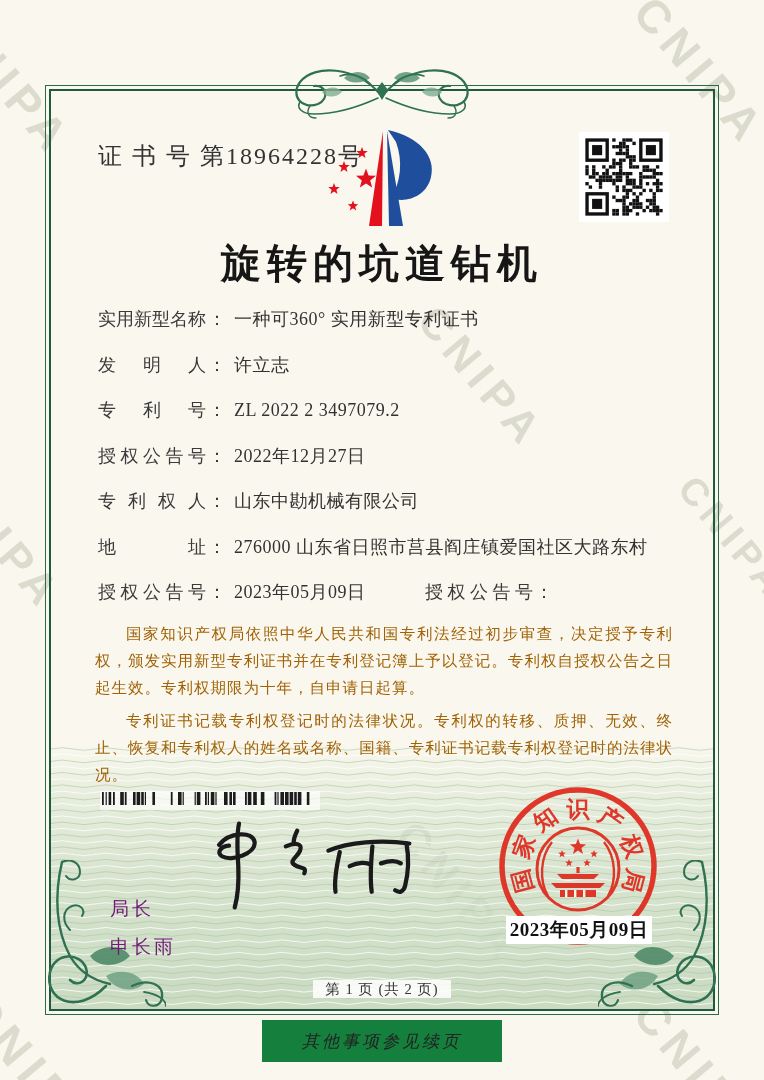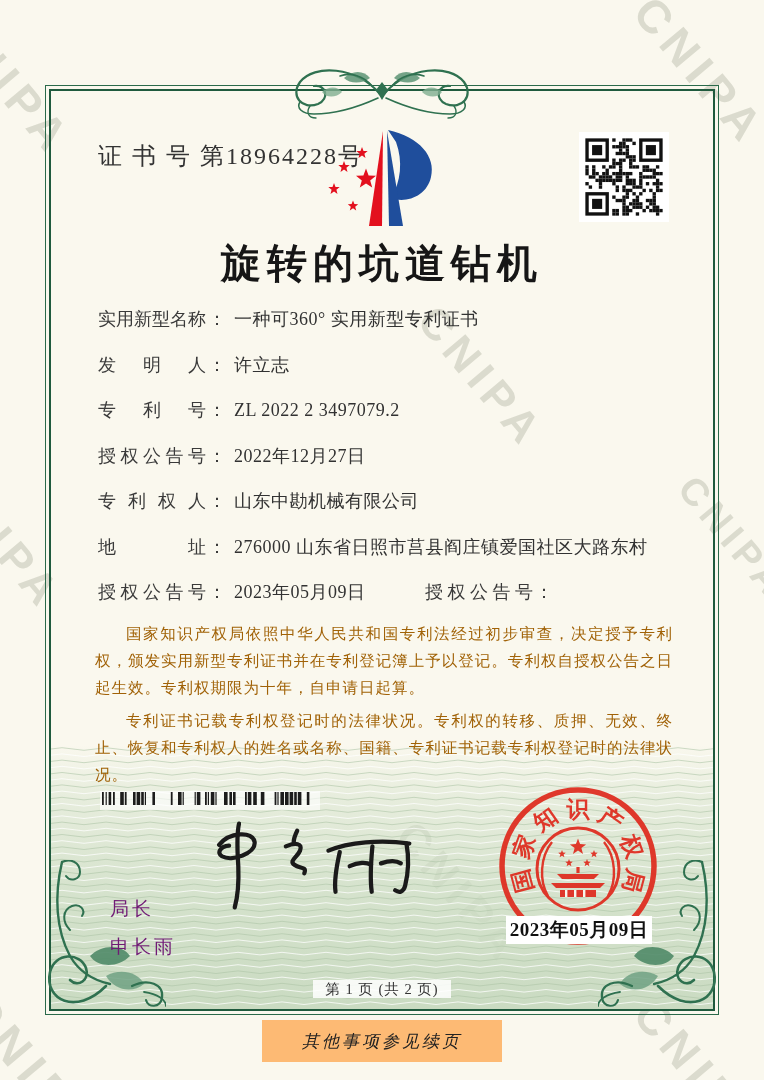--- a/index.html
+++ b/index.html
@@ -57,21 +57,21 @@
           font-size:19px;letter-spacing:3px;color:#701a75;line-height:38px;font-weight:400;margin-top:45px;}
   .signature{position:absolute;left:195px;top:818px;width:220px;height:95px;}
 
   .seal{position:absolute;left:493px;top:781px;width:170px;height:170px;}
   .seal-date{position:absolute;left:506px;top:916px;width:146px;text-align:center;
              background:#fff;font-size:19px;font-weight:700;color:#111;letter-spacing:.5px;padding:1px 0;}
 
   .pagelabel{position:absolute;left:0;top:980px;width:764px;text-align:center;font-size:14.5px;color:#333;}
   .pagelabel span{background:rgba(255,255,255,.85);padding:1px 12px;letter-spacing:1px;}
 
-  .footnote{position:absolute;left:262px;top:1020px;width:240px;height:42px;background:#fdba74;
+  .footnote{position:absolute;left:262px;top:1020px;width:240px;height:42px;background:#15803d;
             display:flex;align-items:center;justify-content:center;}
   .footnote span{font-style:italic;font-size:17px;letter-spacing:3px;color:#222;}
 
   .seal-red-fill{fill:var(--seal-red);}
   .seal-red-stroke{stroke:var(--seal-red);fill:none;}
   .green-stroke{stroke:#2f7150;fill:none;stroke-linecap:round;}
 </style>
 </head>
 <body>
 

